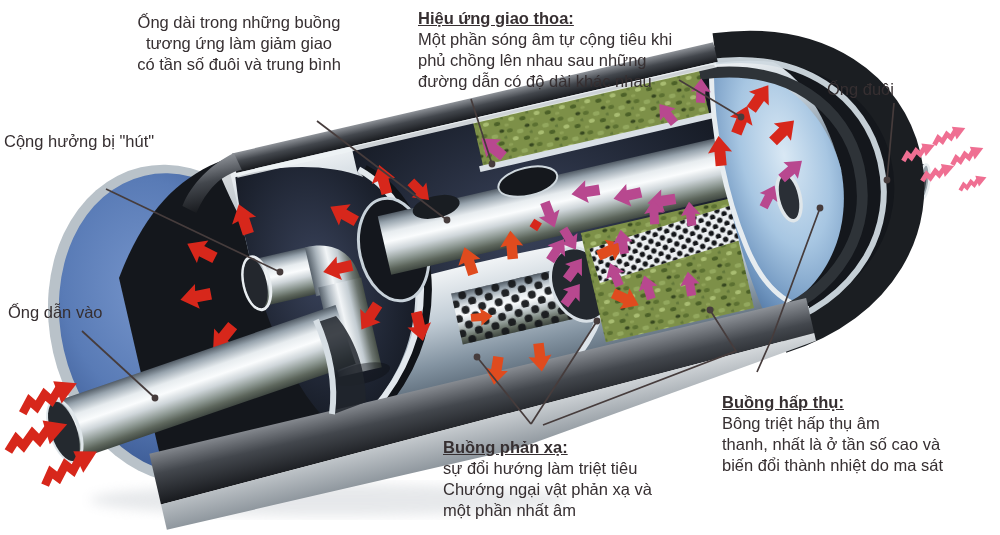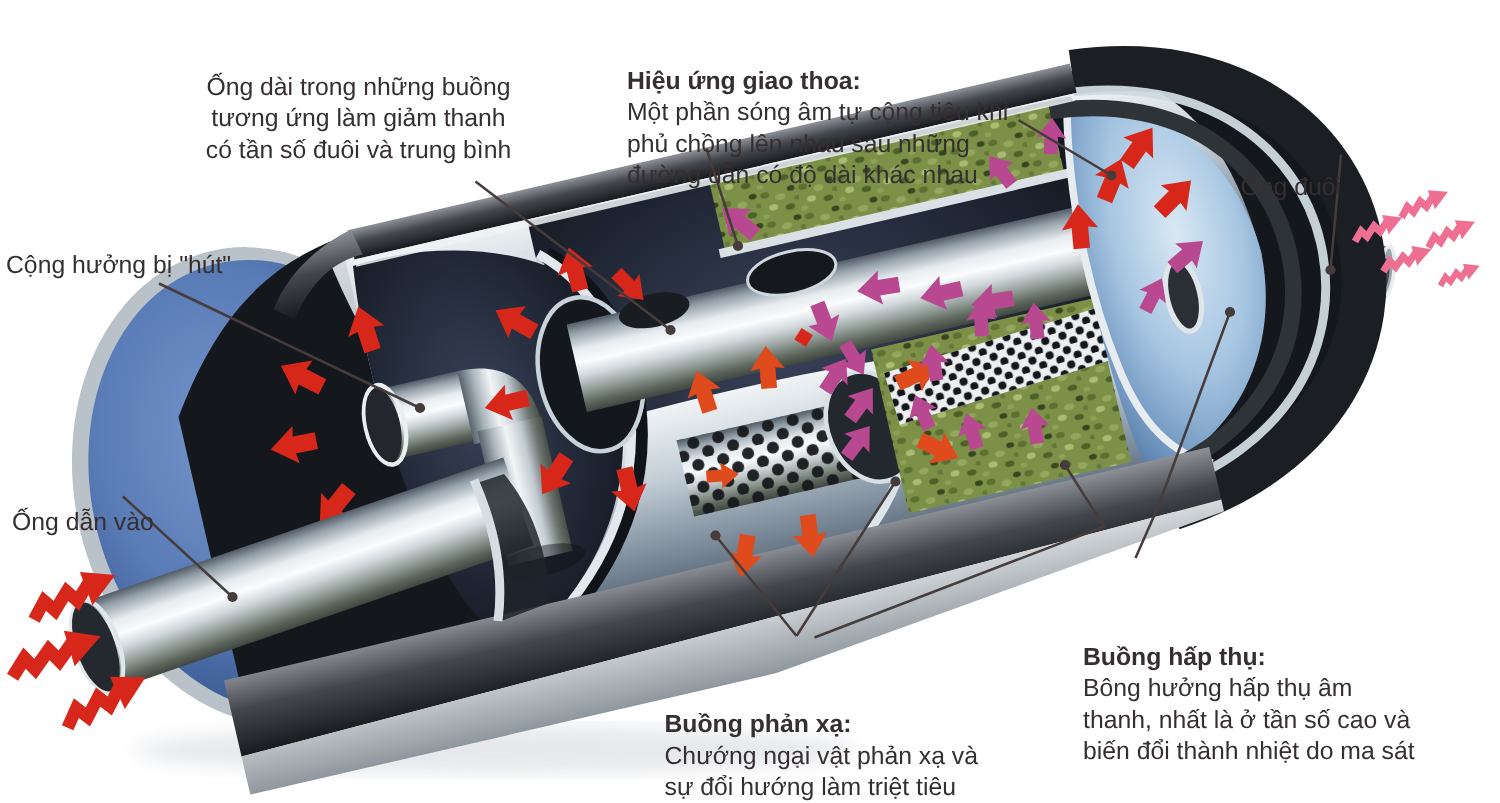--- a/index.html
+++ b/index.html
@@ -1,21 +1,21 @@
 <!DOCTYPE html>
 <html style="--background: #ffffff; --text: #362f31; --leader_line: #463c3c; --red_arrow: #d7271b; --orange_arrow: #e04b1e; --magenta_arrow: #b8488f; --pink_arrow: #ef6f92; --shell_dark: #24272c; --steel_light: #dfe6ec; --disc_blue: #4a6aa6; --chamber_blue: #8fb4d8; --wool_green: #7d9048;"><head>
 <meta charset="utf-8">
 <style>
   html,body{margin:0;padding:0;background:#ffffff;}
   .stage{position:relative;width:1000px;height:535px;background:#fff;overflow:hidden;
          font-family:"Liberation Sans","DejaVu Sans",sans-serif;}
   .stage svg{position:absolute;left:0;top:0;}
-  .lbl{position:absolute;font-size:16.5px;line-height:21px;color:var(--text,#362f31);white-space:nowrap;margin-top:36px;}
+  .lbl{position:absolute;font-size:16.5px;line-height:21px;color:var(--text,#362f31);white-space:nowrap;}
   .lbl span{display:block;}
-  .lbl .h{font-weight:bold;}
+  .lbl .h{font-weight:bold;text-decoration:underline;}
   .lbl.center{text-align:center;}
   .leader{stroke:var(--leader_line,#463c3c);stroke-width:1.7;fill:none;}
   .leader-dot{fill:var(--leader_line,#463c3c);}
   .arr-red{fill:var(--red_arrow,#d7271b);}
   .arr-org{fill:var(--orange_arrow,#e04b1e);}
   .arr-mag{fill:var(--magenta_arrow,#b8488f);}
   .zig-red{stroke:var(--red_arrow,#d7271b);fill:var(--red_arrow,#d7271b);}
   .zig-pink{stroke:var(--pink_arrow,#ef6f92);fill:var(--pink_arrow,#ef6f92);}
 </style>
 </head>
@@ -277,21 +277,21 @@
     <circle class="leader-dot" cx="597" cy="321" r="3.4"></circle>
     <polyline class="leader" points="543,425 736,351 710,310"></polyline>
     <circle class="leader-dot" cx="710" cy="310" r="3.4"></circle>
     <polyline class="leader" points="757,372 772,338 820,208"></polyline>
     <circle class="leader-dot" cx="820" cy="208" r="3.4"></circle>
   </g>
 </svg>
 
 <div class="lbl center" style="left:113px;top:12px;width:252px">
   <span>Ống dài trong những buồng</span>
-  <span>tương ứng làm giảm thanh</span>
+  <span>tương ứng làm giảm giao</span>
   <span>có tần số đuôi và trung bình</span>
 </div>
 
 <div class="lbl" style="left:418px;top:8px">
   <span class="h">Hiệu ứng giao thoa:</span>
   <span>Một phần sóng âm tự cộng tiêu khi</span>
   <span>phủ chồng lên nhau sau những</span>
   <span>đường dẫn có độ dài khác nhau</span>
 </div>
 
@@ -302,25 +302,25 @@
 <div class="lbl" style="left:4px;top:131px">
   <span>Cộng hưởng bị "hút"</span>
 </div>
 
 <div class="lbl" style="left:8px;top:302px">
   <span>Ống dẫn vào</span>
 </div>
 
 <div class="lbl" style="left:443px;top:437px">
   <span class="h">Buồng phản xạ:</span>
+  <span>sự đổi hướng làm triệt tiêu</span>
   <span>Chướng ngại vật phản xạ và</span>
-  <span>sự đổi hướng làm triệt tiêu</span>
   <span>một phần nhất âm</span>
 </div>
 
 <div class="lbl" style="left:722px;top:392px">
   <span class="h">Buồng hấp thụ:</span>
-  <span>Bông hưởng hấp thụ âm</span>
+  <span>Bông triệt hấp thụ âm</span>
   <span>thanh, nhất là ở tần số cao và</span>
   <span>biến đổi thành nhiệt do ma sát</span>
 </div>
 
 </div>
 
 </body></html>

